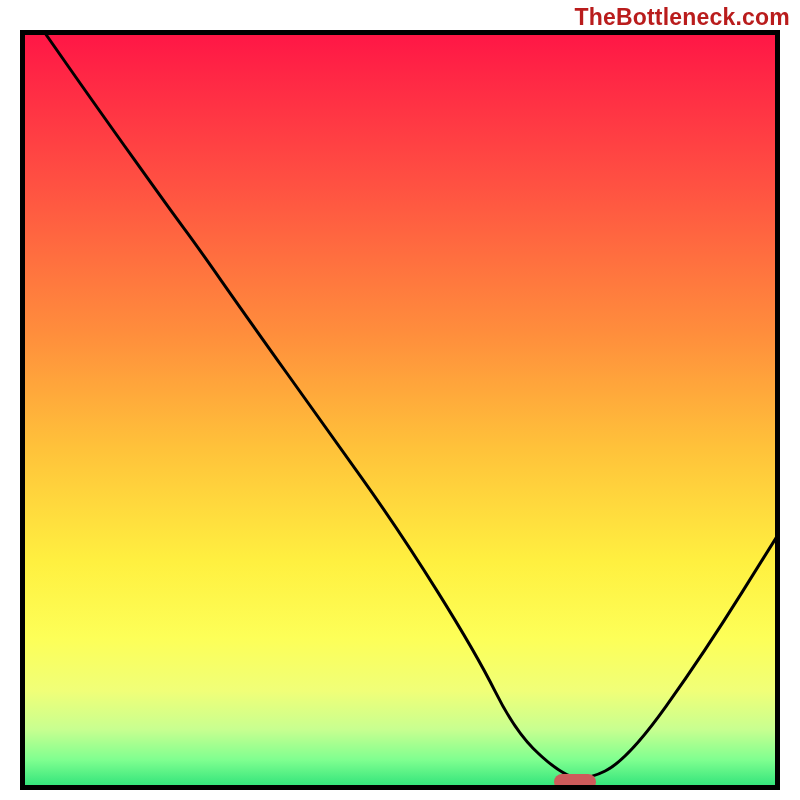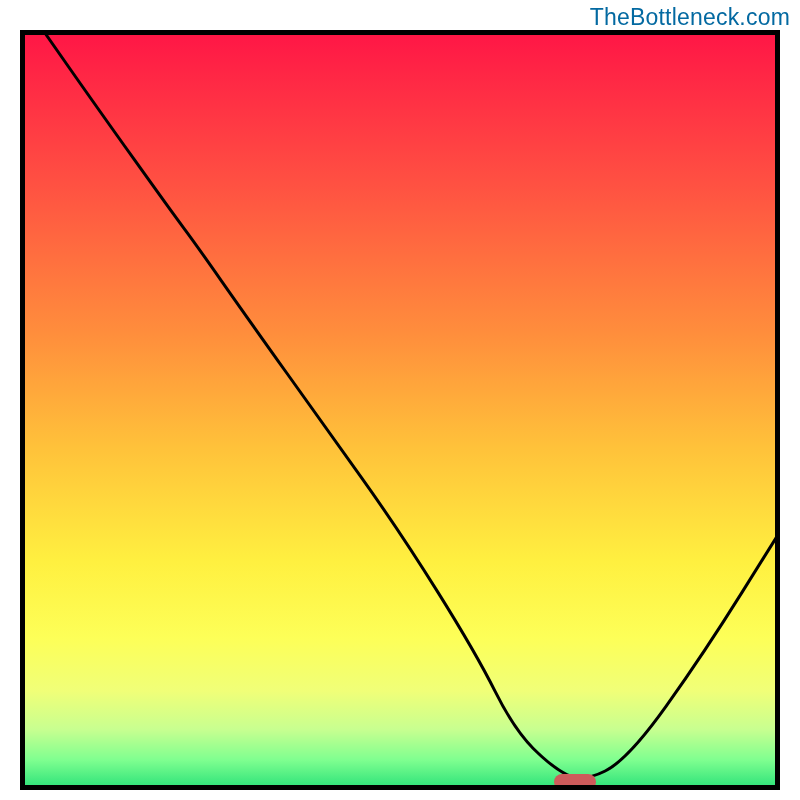--- a/index.html
+++ b/index.html
@@ -13,22 +13,22 @@
   .container {
     position: relative;
     width: 800px;
     height: 800px;
   }
   .watermark {
     position: absolute;
     top: 4px;
     right: 10px;
     font-size: 23px;
-    font-weight: normal;
-    color: #0369a1;
+    font-weight: bold;
+    color: #b91c1c;
     letter-spacing: 0.2px;
     z-index: 5;
   }
   .frame {
     position: absolute;
     left: 20px;
     top: 30px;
     width: 760px;
     height: 760px;
     box-sizing: border-box;

